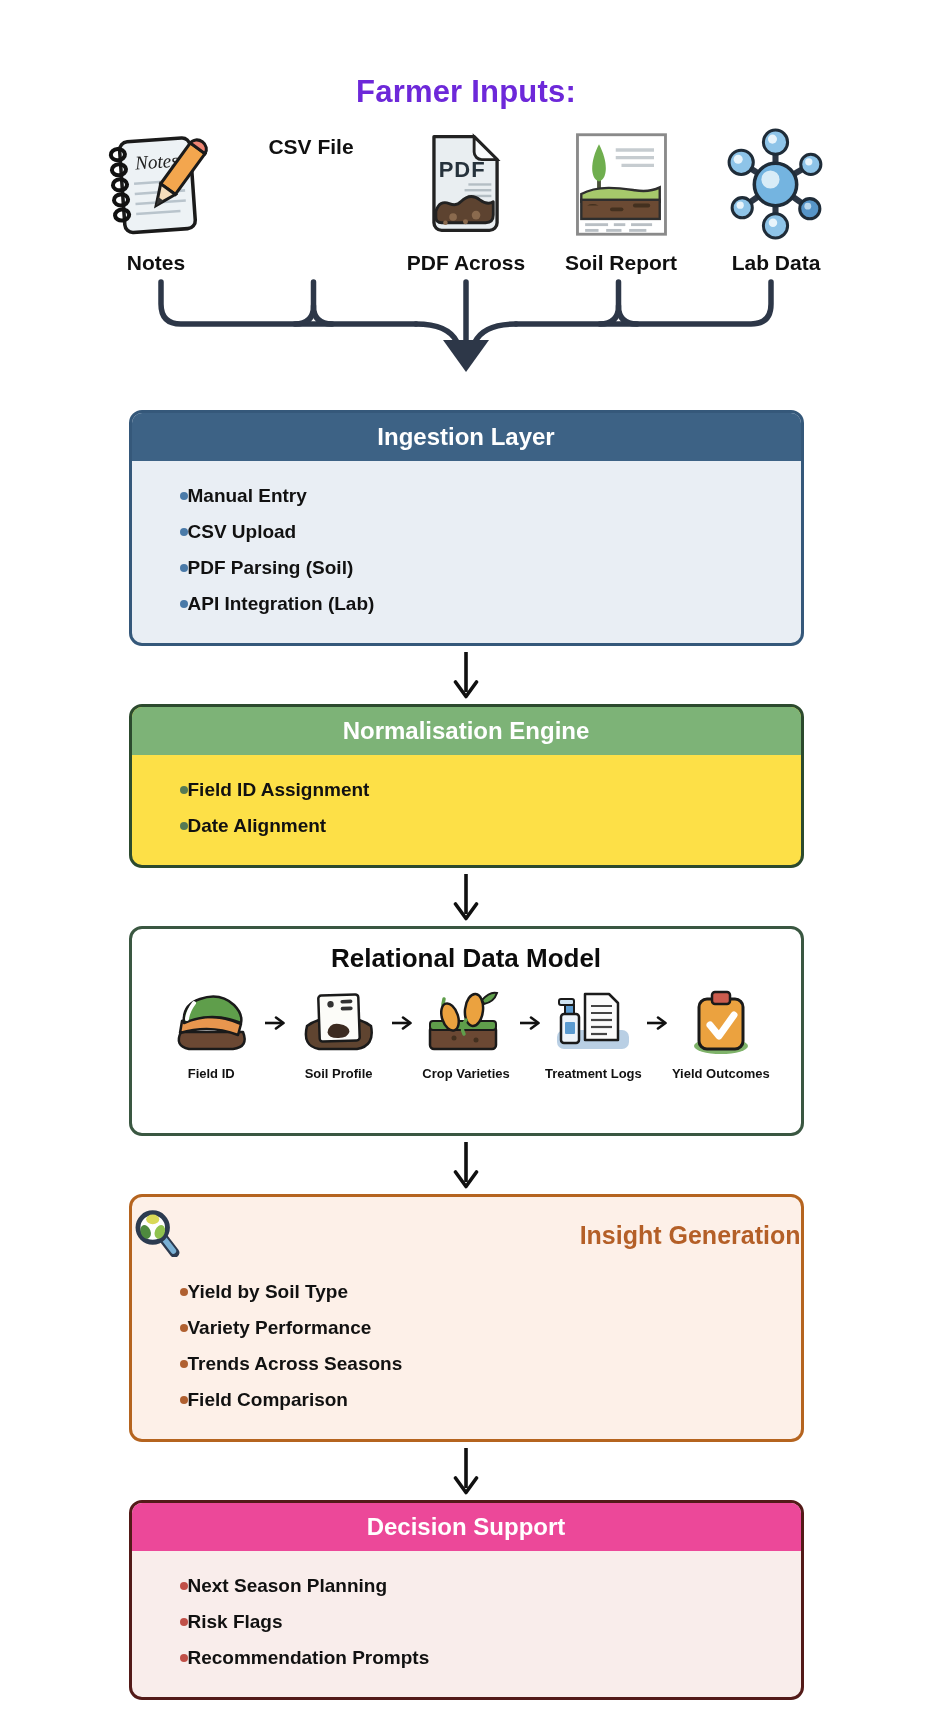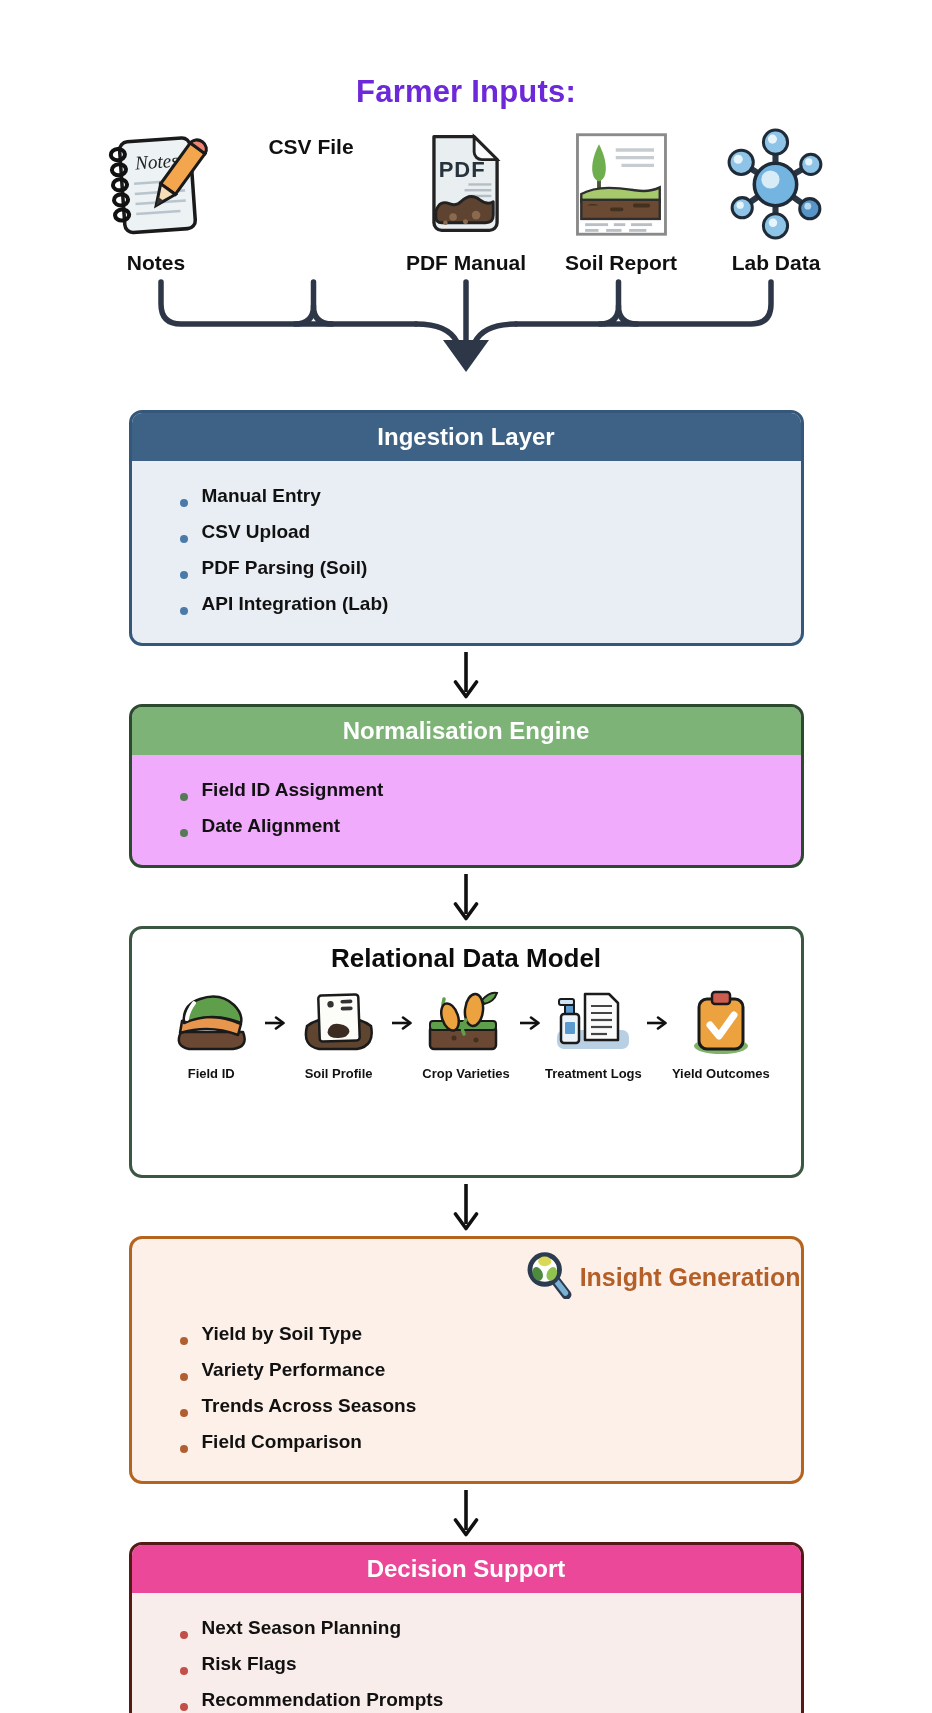--- a/index.html
+++ b/index.html
@@ -12,40 +12,40 @@
   .input-col{width:140px;display:flex;flex-direction:column;align-items:center;}
   .icon-wrap{height:116px;display:flex;align-items:center;justify-content:center;}
   .input-label{margin-top:9px;font-size:21px;font-weight:700;color:#101010;white-space:nowrap;}
 
   .bracket-wrap{width:700px;margin:3px auto 0;display:block;}
 
   .flow-box{width:675px;margin:0 auto;border-radius:13px;box-sizing:border-box;overflow:hidden;}
   .box-header{height:48px;display:flex;align-items:center;justify-content:center;font-size:24px;font-weight:700;color:#ffffff;}
   .box-body{padding:10px 20px 14px 48px;}
   .bullet-list{list-style:none;margin:0;padding:0;}
-  .bullet-list li{display:flex;align-items:flex-end;gap:14px;font-size:19px;font-weight:700;color:#111;margin:14px 0;}
+  .bullet-list li{display:flex;align-items:center;gap:0;font-size:19px;font-weight:700;color:#111;margin:14px 0;}
   .dot{width:8px;height:8px;border-radius:50%;flex:0 0 auto;}
 
   .box-ingestion{margin-top:28px;border:3px solid #35587a;background:#e9eef4;}
   .box-ingestion .box-header{background:#3d6285;}
   .box-ingestion .dot{background:#4a7aa8;}
 
-  .box-normalisation{border:3px solid #2c4a2e;background:#f0abfc;}
+  .box-normalisation{border:3px solid #2c4a2e;background:#fde047;}
   .box-normalisation .box-header{background:#7db377;}
   .box-normalisation .dot{background:#567a54;}
 
-  .box-relational{border:3px solid #3a5741;background:#ffffff;height:252px;}
+  .box-relational{border:3px solid #3a5741;background:#ffffff;height:210px;}
   .rel-title{margin-top:14px;text-align:center;font-size:26px;font-weight:700;color:#0c0c0c;}
   .rel-row{display:flex;align-items:flex-start;justify-content:center;margin-top:16px;padding:0 27px;text-align:center;}
   .entity{display:flex;flex-direction:column;align-items:center;width:112px;}
   .entity-label{margin-top:6px;font-size:13px;font-weight:700;color:#111;white-space:nowrap;}
   .rel-arrow{margin-top:26px;flex:0 0 auto;}
 
   .box-insight{border:3px solid #b5641f;background:#fdf0e8;}
-  .insight-header{display:flex;align-items:center;justify-content:flex-end;gap:8px;margin-top:12px;}
+  .insight-header{display:flex;align-items:center;justify-content:space-between;gap:8px;margin-top:12px;}
   .insight-title{font-size:25px;font-weight:700;color:#b45f27;}
   .box-insight .dot{background:#b06030;}
   .box-insight .box-body{padding-top:6px;}
 
   .box-decision{border:3px solid #531a18;background:#f9edeb;}
   .box-decision .box-header{background:#ec4899;}
   .box-decision .dot{background:#c05048;}
 
   .down-arrow{height:58px;display:flex;align-items:center;justify-content:center;}
 </style>
@@ -98,21 +98,21 @@
           <line x1="60" y1="58" x2="84" y2="58" stroke="#b4bec4" stroke-width="2.5"></line>
           <line x1="56" y1="64" x2="84" y2="64" stroke="#b4bec4" stroke-width="2.5"></line>
           <line x1="60" y1="70" x2="84" y2="70" stroke="#b4bec4" stroke-width="2.5"></line>
           <path d="M26,86 q4,-12 14,-8 q8,3 12,-2 q10,-10 20,-2 q8,6 14,2 v14 q0,8 -8,8 H32 q-6,0 -6,-6 z" fill="#5d4330" stroke="#222" stroke-width="3" stroke-linejoin="round"></path>
           <circle cx="44" cy="92" r="4" fill="#8a6a4e"></circle>
           <circle cx="57" cy="97" r="2.6" fill="#8a6a4e"></circle>
           <circle cx="68" cy="90" r="4.5" fill="#8a6a4e"></circle>
           <circle cx="36" cy="98" r="2.4" fill="#8a6a4e"></circle>
         </svg>
       </div>
-      <div class="input-label">PDF Manual</div>
+      <div class="input-label">PDF Across</div>
     </div>
 
     <div class="input-col">
       <div class="icon-wrap">
         <svg width="110" height="116" viewBox="0 0 115 115">
           <rect x="12" y="6" width="92" height="104" fill="#ffffff" stroke="#8a8a8a" stroke-width="3"></rect>
           <line x1="52" y1="22" x2="92" y2="22" stroke="#c6ccd0" stroke-width="3.5"></line>
           <line x1="52" y1="30" x2="92" y2="30" stroke="#c6ccd0" stroke-width="3.5"></line>
           <line x1="58" y1="38" x2="92" y2="38" stroke="#c6ccd0" stroke-width="3.5"></line>
           <rect x="32.5" y="48" width="4" height="16" fill="#4a523a"></rect>

